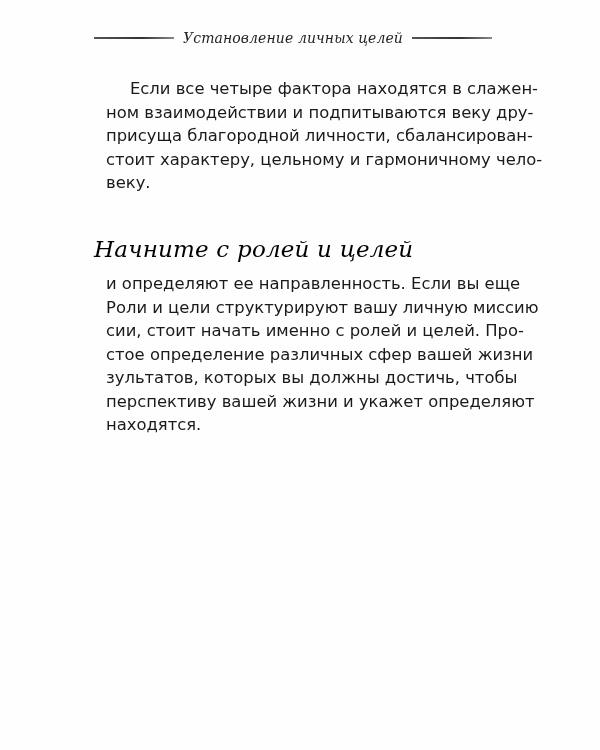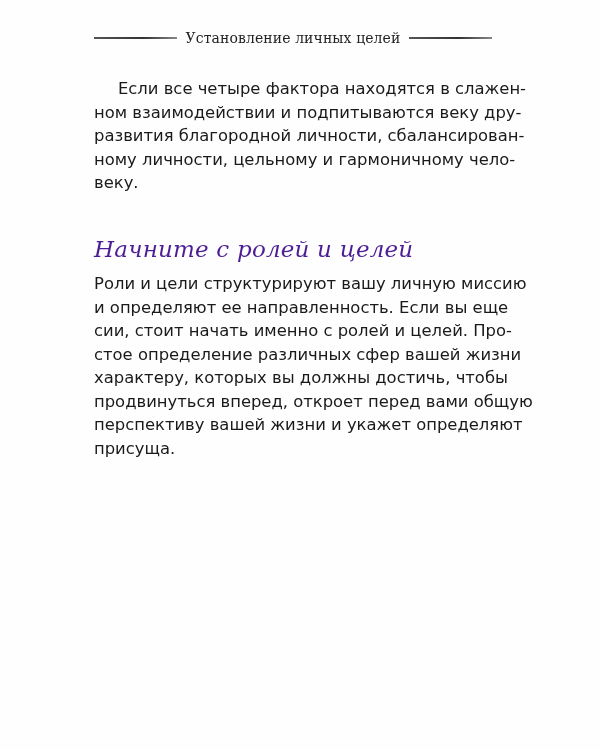--- a/index.html
+++ b/index.html
@@ -1,53 +1,52 @@
 <!DOCTYPE html>
 <html><head>
 <meta charset="utf-8">
 <style>
   html, body { margin:0; padding:0; background:#ffffff; }
   body { width:600px; height:750px; position:relative; overflow:hidden; }
   .page { position:absolute; left:0; top:0; width:600px; height:750px; background:#fefefe; }
   .running-head { position:absolute; left:94px; top:27px; width:398px; height:22px; display:flex; align-items:center; }
   .rule { flex:1; height:2px; background:linear-gradient(to right,#555,#333 60%,#888); }
-  .rh-text { padding:0 9px; font-family:"DejaVu Serif", serif; font-size:14px; color:#222; white-space:nowrap; letter-spacing:0.1px; }
+  .rh-text { padding:0 9px; font-family:"DejaVu Serif", serif; font-style:italic; font-size:14px; color:#222; white-space:nowrap; letter-spacing:0.1px; }
   .body-text { position:absolute; left:94px; width:398px; font-family:"DejaVu Sans", sans-serif; font-size:16.4px; line-height:23.5px; color:#1a1a1a; }
-  .line { display:block; height:23.5px; white-space:nowrap; text-align:justify; text-align-last:justify; }
+  .line { display:block; height:23.5px; white-space:nowrap; text-align:justify; text-align-last:justify;margin-left:12px; }
   .line.last { text-align-last:left; }
   .para1 { top:77px; }
   .para1 .line.indent { padding-left:24px; }
-  .heading { position:absolute; left:94px; top:236px; font-family:"DejaVu Serif", serif; font-style:italic; font-size:23px; color:#4c1d95; white-space:nowrap; letter-spacing:0.2px; }
+  .heading { position:absolute; left:94px; top:236px; font-family:"DejaVu Serif", serif; font-style:italic; font-size:23px; color:#000000; white-space:nowrap; letter-spacing:0.2px; }
   .para2 { top:272px; }
 </style>
 </head>
 <body>
 
 <div class="page">
 
   <div class="running-head">
     <span class="rule"></span>
     <span class="rh-text">Установление личных целей</span>
     <span class="rule"></span>
   </div>
 
   <div class="body-text para1">
     <span class="line indent">Если все четыре фактора находятся в слажен-</span>
     <span class="line">ном взаимодействии и подпитываются веку дру-</span>
-    <span class="line">развития благородной личности, сбалансирован-</span>
-    <span class="line">ному личности, цельному и гармоничному чело-</span>
+    <span class="line">присуща благородной личности, сбалансирован-</span>
+    <span class="line">стоит характеру, цельному и гармоничному чело-</span>
     <span class="line last">веку.</span>
   </div>
 
   <div class="heading">Начните с ролей и целей</div>
 
   <div class="body-text para2">
+    <span class="line">и определяют ее направленность. Если вы еще</span>
     <span class="line">Роли и цели структурируют вашу личную миссию</span>
-    <span class="line">и определяют ее направленность. Если вы еще</span>
     <span class="line">сии, стоит начать именно с ролей и целей. Про-</span>
     <span class="line">стое определение различных сфер вашей жизни</span>
-    <span class="line">характеру, которых вы должны достичь, чтобы</span>
-    <span class="line">продвинуться вперед, откроет перед вами общую</span>
+    <span class="line">зультатов, которых вы должны достичь, чтобы</span>
     <span class="line">перспективу вашей жизни и укажет определяют</span>
-    <span class="line last">присуща.</span>
+    <span class="line last">находятся.</span>
   </div>
 
 </div>
 
 </body></html>

